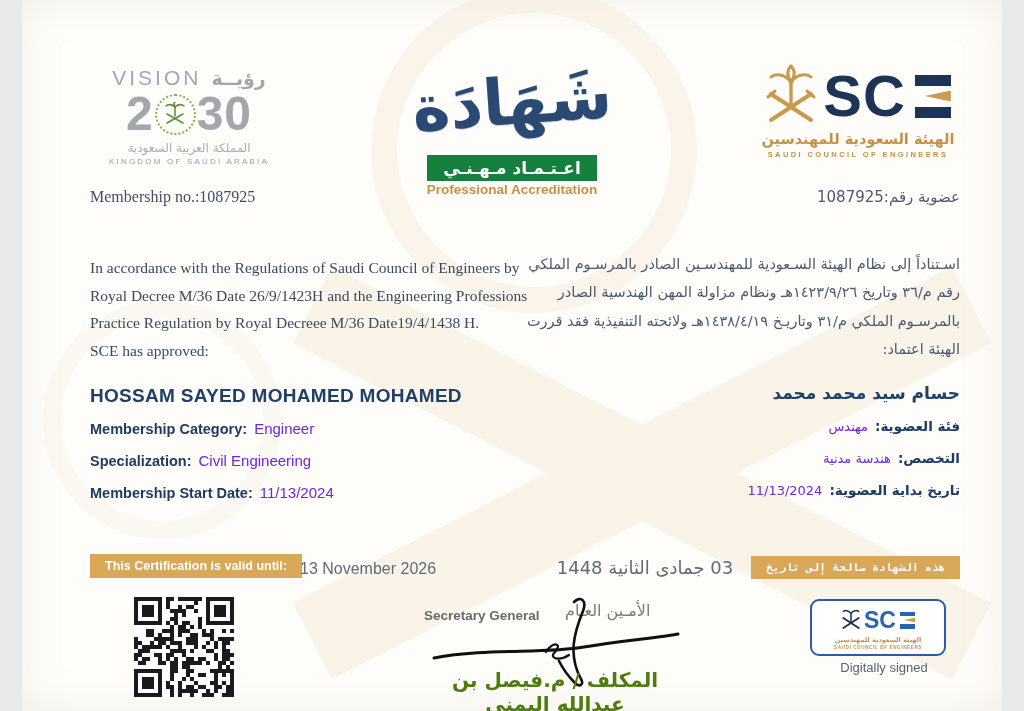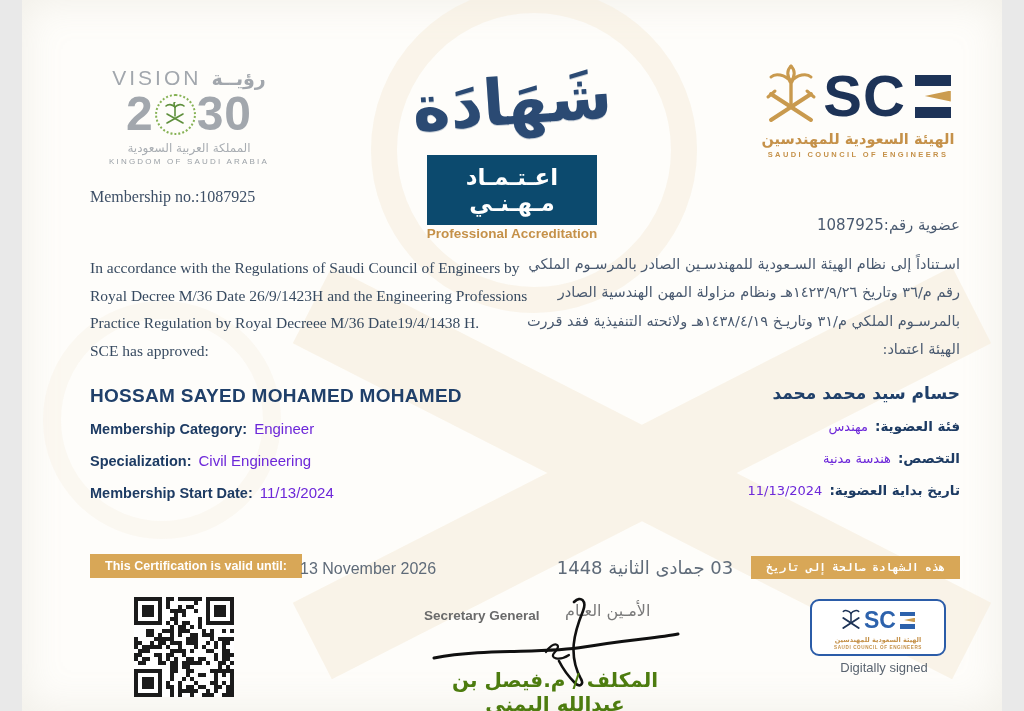--- a/index.html
+++ b/index.html
@@ -20,38 +20,38 @@
   .vision .l1 .var{font-size:19px;font-weight:bold;}
   .vision .year{font-size:48px;font-weight:bold;letter-spacing:1px;line-height:1.02;display:flex;justify-content:center;align-items:center;}
   .v-emblem{width:37px;height:37px;border-radius:50%;border:2px dotted #86b255;display:inline-flex;align-items:center;justify-content:center;margin:0 1px;}
   .vision .l3{font-size:12px;color:#a8adb2;margin-top:2px;}
   .vision .l4{font-size:8px;letter-spacing:2.2px;color:#9ba1a7;margin-top:2px;}
 
   
   .brand{left:50%;top:56px;transform:translateX(-50%);width:240px;text-align:center;}
   .shahada{font-family:"DejaVu Sans",sans-serif;font-size:64px;font-weight:bold;color:#2b4a73;
     transform:rotate(-4deg);line-height:1.45;text-shadow:0 1px 0 rgba(43,74,115,.25);}
-  .band{margin:6px auto 0;background:#0c4a6e;color:#fff;font-family:"DejaVu Sans",sans-serif;
-    font-size:23px;font-weight:bold;padding:9px 10px;width:150px;}
+  .band{margin:6px auto 0;background:#15803d;color:#fff;font-family:"DejaVu Sans",sans-serif;
+    font-size:17px;font-weight:bold;padding:3px 10px;width:150px;}
   .cert-title{margin-top:5px;color:#1d3b63;font-weight:bold;font-size:25px;letter-spacing:5px;}
   .cert-sub{color:#c59149;font-weight:bold;font-size:13.5px;margin-top:1px;}
 
   
   .sce{right:38px;top:64px;width:212px;text-align:center;}
   .sce-row{display:flex;align-items:center;justify-content:center;gap:6px;}
   .sce-acronym{font-size:58px;font-weight:800;color:#1d3357;letter-spacing:1px;line-height:1;}
   .sce-e{display:inline-flex;flex-direction:column;justify-content:space-between;width:36px;height:43px;margin-left:3px;}
   .sce-e .bar{height:11px;background:#1d3357;}
   .sce-e .tri{height:11px;width:26px;background:#cb9c50;align-self:flex-end;clip-path:polygon(0 50%,100% 0,100% 100%);}
   .sce-ar{color:#c59149;font-weight:bold;font-size:14.5px;margin-top:3px;}
   .sce-en{color:#c59149;font-size:7.5px;letter-spacing:2.4px;font-weight:bold;margin-top:3px;}
 
   
   .memb-en{left:68px;top:188px;font-size:16px;color:#3d4f66;}
-  .memb-ar{right:42px;top:188px;font-size:15px;color:#4a5a70;margin-top:28px;}
+  .memb-ar{right:42px;top:188px;font-size:15px;color:#4a5a70;}
 
   
   .para-en{left:68px;top:254px;width:452px;font-size:15.5px;line-height:1.78;color:#374a60;}
   .para-ar{right:42px;top:250px;width:452px;font-size:14.5px;line-height:1.95;color:#4a5a70;text-align:right;}
 
   
   .name-en{left:68px;top:385px;font-size:19px;font-weight:bold;color:#20406a;letter-spacing:.3px;}
   .name-ar{right:42px;top:383px;font-size:17px;font-weight:bold;color:#20406a;}
   .field{display:flex;gap:7px;align-items:baseline;}
   .field .lab{font-size:14.5px;font-weight:bold;color:#1d3b63;}

